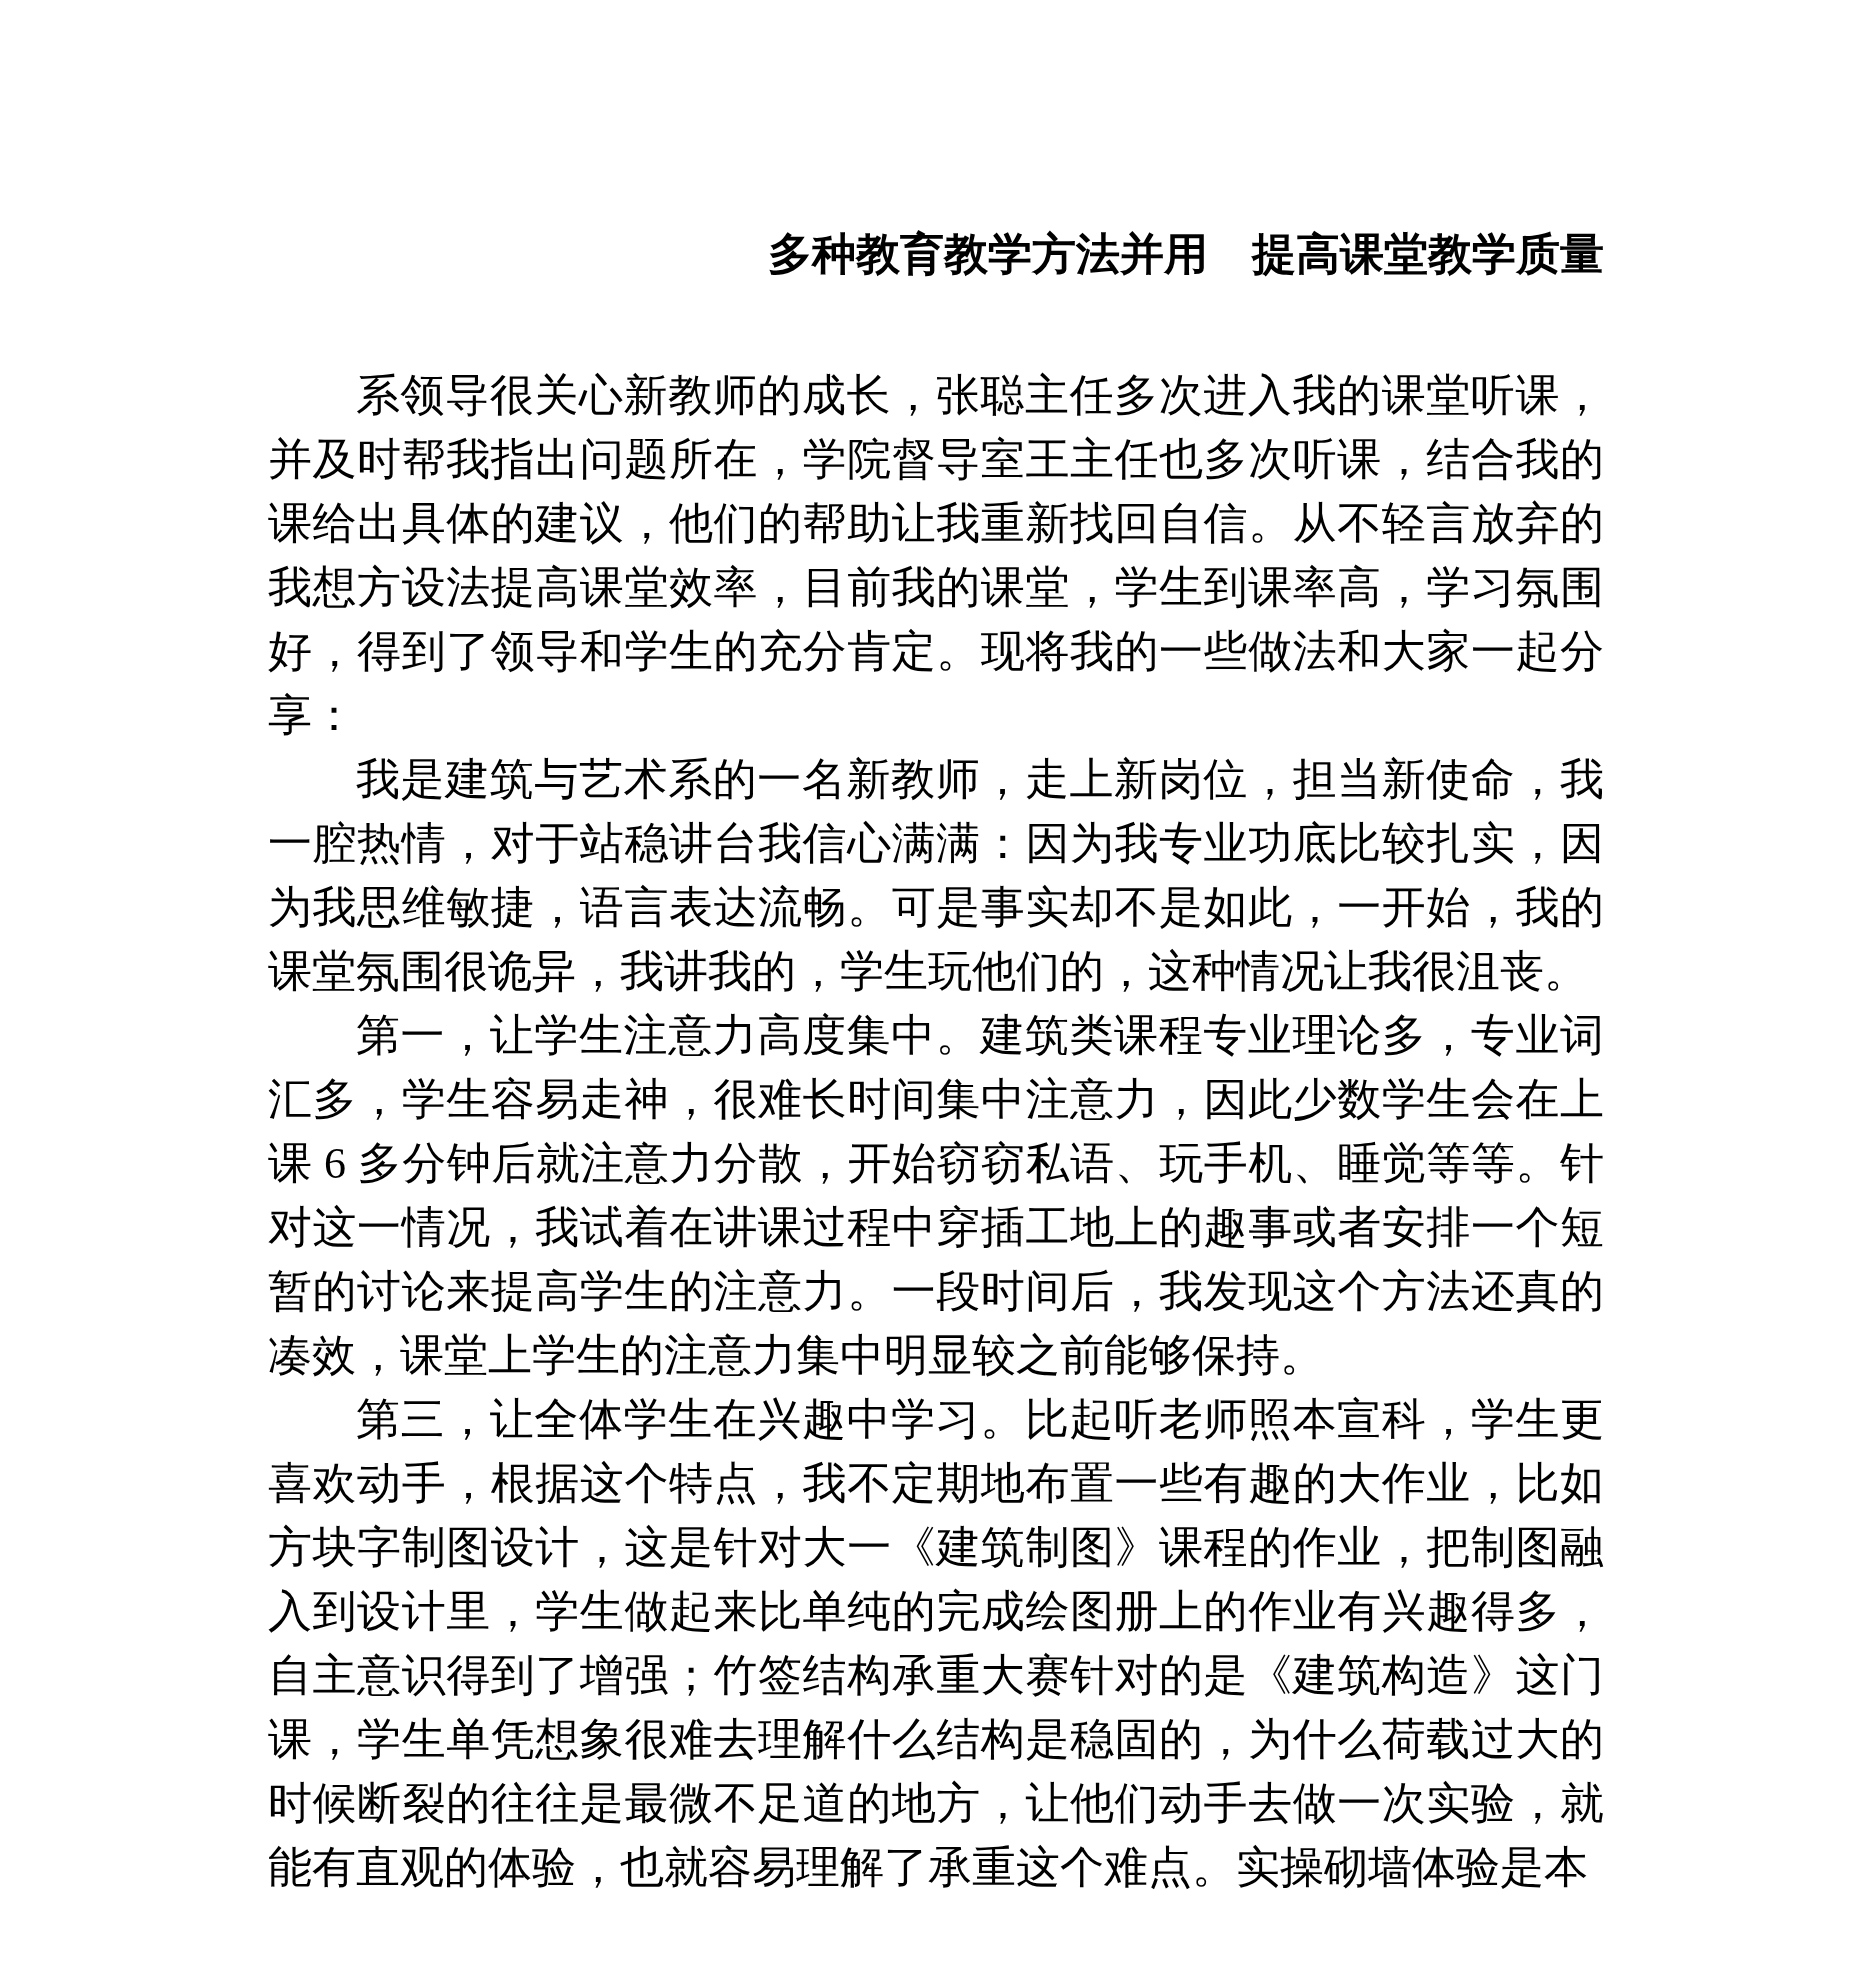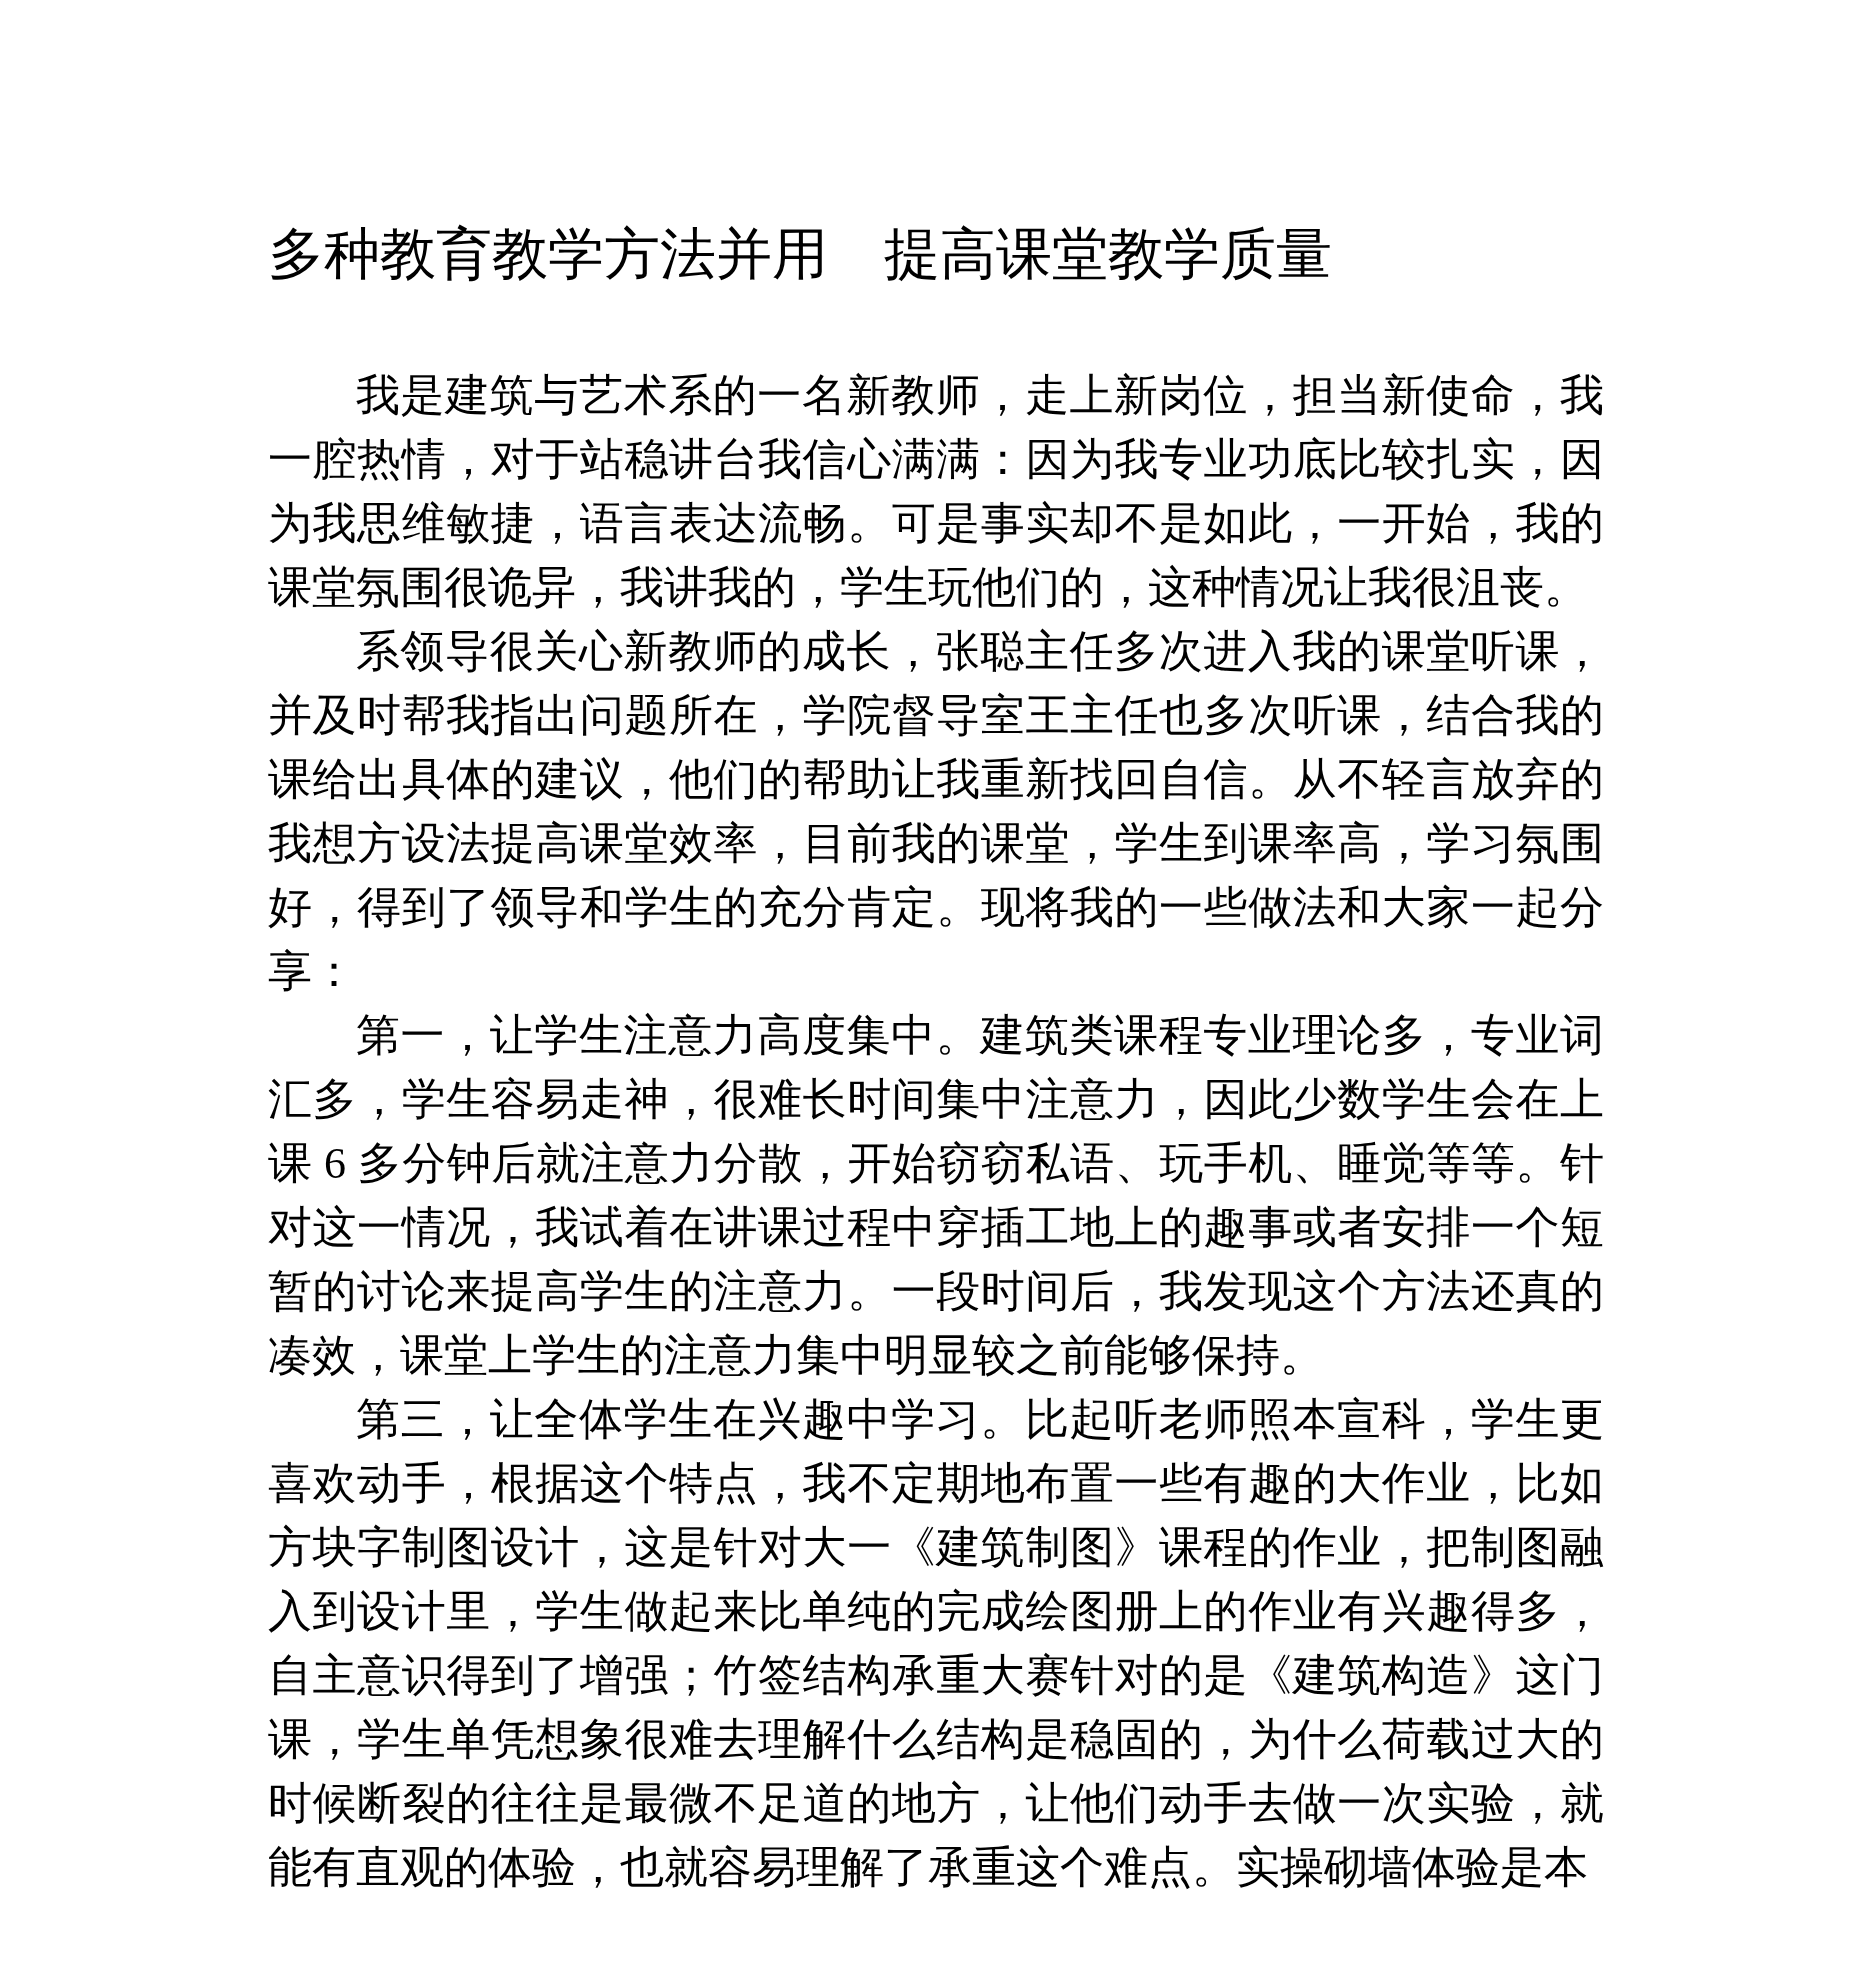--- a/index.html
+++ b/index.html
@@ -16,24 +16,24 @@
     font-family: "Liberation Serif", "DejaVu Serif", serif;
     color: #000000;
   }
   .content {
     width: 1336px;
     margin: 0 auto;
   }
   .title {
     margin: 226px 0 0 0;
     padding: 0;
-    font-size: 56px;
+    font-size: 44px;
     line-height: 57px;
-    font-weight: 400;
-    text-align: left;
+    font-weight: 700;
+    text-align: right;
     white-space: nowrap;
     letter-spacing: 0;
   }
   .body {
     margin-top: 81px;
   }
   .para {
     margin: 0;
     padding: 0;
     font-size: 44px;
@@ -46,20 +46,20 @@
     letter-spacing: 0;
   }
 </style>
 </head>
 <body>
 
 <div class="page">
   <div class="content">
     <h1 class="title">多种教育教学方法并用　提高课堂教学质量</h1>
     <div class="body">
+      <p class="para">系领导很关心新教师的成长，张聪主任多次进入我的课堂听课，并及时帮我指出问题所在，学院督导室王主任也多次听课，结合我的课给出具体的建议，他们的帮助让我重新找回自信。从不轻言放弃的我想方设法提高课堂效率，目前我的课堂，学生到课率高，学习氛围好，得到了领导和学生的充分肯定。现将我的一些做法和大家一起分享：</p>
       <p class="para">我是建筑与艺术系的一名新教师，走上新岗位，担当新使命，我一腔热情，对于站稳讲台我信心满满：因为我专业功底比较扎实，因为我思维敏捷，语言表达流畅。可是事实却不是如此，一开始，我的课堂氛围很诡异，我讲我的，学生玩他们的，这种情况让我很沮丧。</p>
-      <p class="para">系领导很关心新教师的成长，张聪主任多次进入我的课堂听课，并及时帮我指出问题所在，学院督导室王主任也多次听课，结合我的课给出具体的建议，他们的帮助让我重新找回自信。从不轻言放弃的我想方设法提高课堂效率，目前我的课堂，学生到课率高，学习氛围好，得到了领导和学生的充分肯定。现将我的一些做法和大家一起分享：</p>
       <p class="para">第一，让学生注意力高度集中。建筑类课程专业理论多，专业词汇多，学生容易走神，很难长时间集中注意力，因此少数学生会在上课 6 多分钟后就注意力分散，开始窃窃私语、玩手机、睡觉等等。针对这一情况，我试着在讲课过程中穿插工地上的趣事或者安排一个短暂的讨论来提高学生的注意力。一段时间后，我发现这个方法还真的凑效，课堂上学生的注意力集中明显较之前能够保持。</p>
       <p class="para">第三，让全体学生在兴趣中学习。比起听老师照本宣科，学生更喜欢动手，根据这个特点，我不定期地布置一些有趣的大作业，比如方块字制图设计，这是针对大一《建筑制图》课程的作业，把制图融入到设计里，学生做起来比单纯的完成绘图册上的作业有兴趣得多，自主意识得到了增强；竹签结构承重大赛针对的是《建筑构造》这门课，学生单凭想象很难去理解什么结构是稳固的，为什么荷载过大的时候断裂的往往是最微不足道的地方，让他们动手去做一次实验，就能有直观的体验，也就容易理解了承重这个难点。实操砌墙体验是本</p>
     </div>
   </div>
 </div>
 
 
 </body></html>

